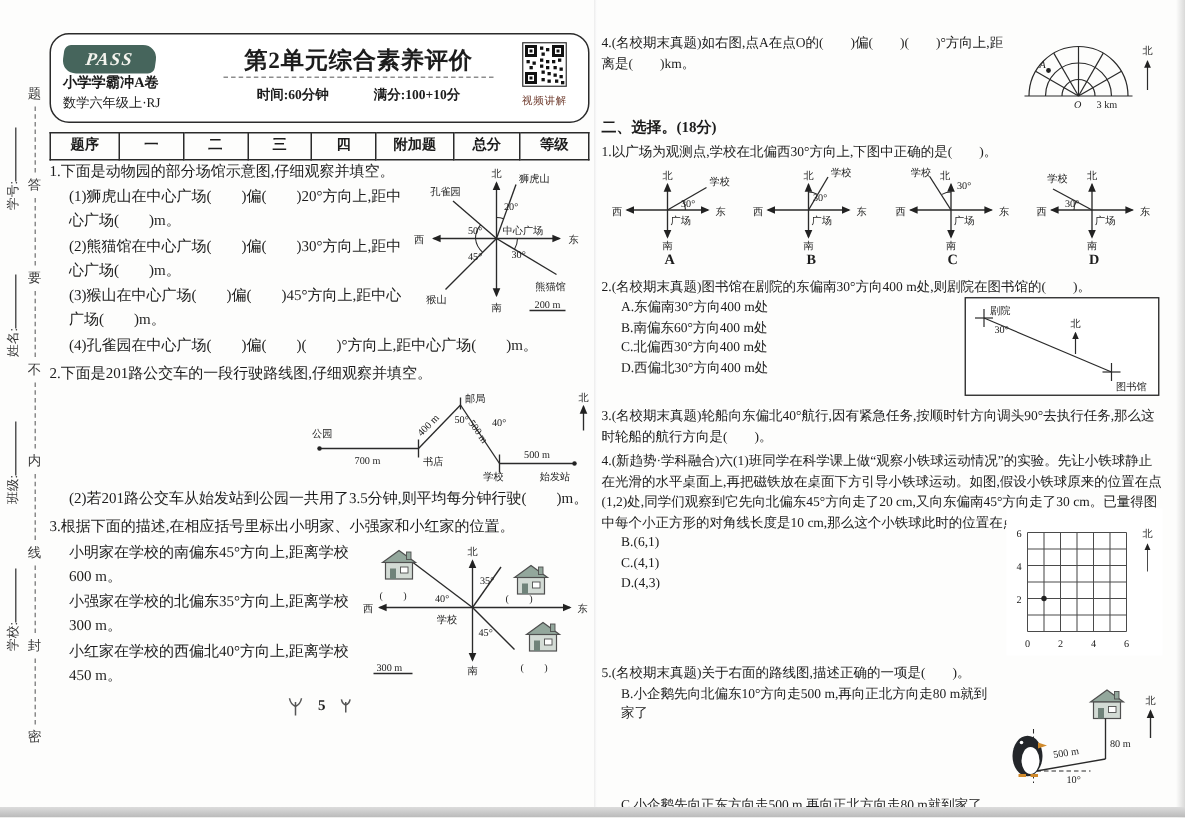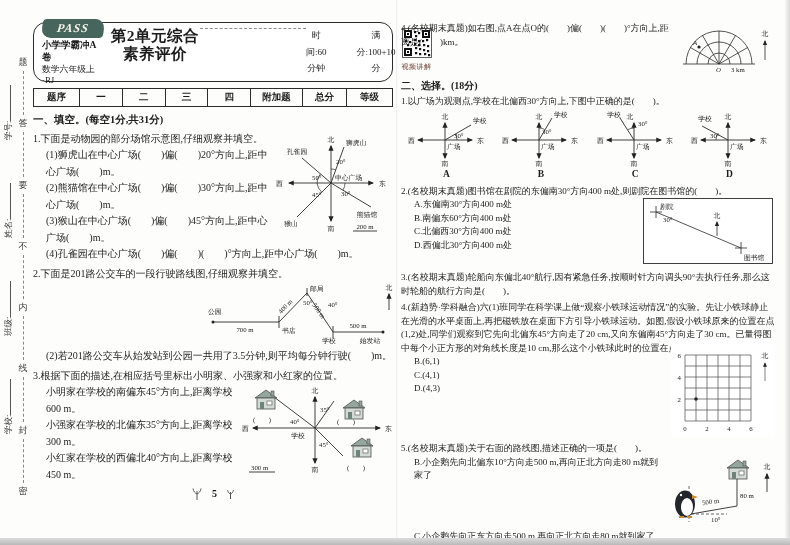--- a/index.html
+++ b/index.html
@@ -17,24 +17,24 @@
   
   .page{position:absolute;top:22px}
   .page-l{left:33px;width:360px;font-size:10px;line-height:16.5px}
   .page-r{left:401px;width:374px;font-size:9px;line-height:13.5px}
   
   .headbox{height:60px;border:1.6px solid #2b2b2b;border-radius:13px;display:flex;align-items:center;padding:3px 8px;gap:6px;background:#fff}
   .brand{width:94px;display:flex;flex-direction:column;justify-content:center;gap:1px}
   .pass-badge{width:62px;height:19px;background:#46655c;color:#f4f4ee;font-style:italic;font-weight:bold;font-size:12px;display:flex;align-items:center;justify-content:center;border-radius:4px 10px 4px 10px;transform:skewX(-8deg);letter-spacing:1px}
   .series{font-weight:bold;font-size:9.5px;line-height:12px}
   .edition{font-size:8.8px;line-height:11px}
-  .headmid{flex:1;text-align:center;display:flex;flex-direction:row;justify-content:center}
+  .headmid{flex:1;text-align:center;display:flex;flex-direction:column;justify-content:center}
   .h-title{font-size:15.5px;font-weight:bold;letter-spacing:.5px;line-height:18px}
   .title-dash{width:180px;margin:1px auto 3px;border-bottom:1.5px dashed #8d8d8d;height:1px}
-  .meta{display:flex;justify-content:center;gap:30px;font-size:9px;font-weight:normal}
+  .meta{display:flex;justify-content:center;gap:30px;font-size:9px;font-weight:bold}
   .qr-wrap{width:42px;display:flex;flex-direction:column;align-items:center;gap:1px}
   .qr-label{font-size:7px;font-weight:normal;color:#6e3a2c;letter-spacing:.5px}
   
   .stable{width:100%;border-collapse:collapse;margin-top:6px;table-layout:fixed}
   .stable td{border:1px solid #2b2b2b;height:18px;text-align:center;font-size:9.5px;font-weight:bold}
   
   .sec-title{font-weight:bold;font-size:10.5px;margin:5px 0 2px}
   .page-r .sec-title{font-size:10px;margin:3px 0 2px}
   .q{position:relative;margin-bottom:3px}
   .qitems{padding-left:13px}
@@ -175,21 +175,20 @@
         <td>二</td>
         <td>三</td>
         <td>四</td>
         <td>附加题</td>
         <td>总分</td>
         <td>等级</td>
       </tr>
     </tbody>
       </table>
 
-    <div class="sec-title">一、填空。(每空1分,共31分)</div>
 
     <div class="q">
       <svg class="fl-r dg" width="118" height="106">
         <g stroke="#2a2a2a" stroke-width="0.9" fill="none">
           <line x1="56" y1="52" x2="56" y2="15" marker-end="url(#arr)"></line>
           <line x1="56" y1="52" x2="56" y2="90" marker-end="url(#arr)"></line>
           <line x1="56" y1="52" x2="14" y2="52" marker-end="url(#arr)"></line>
           <line x1="56" y1="52" x2="98" y2="52" marker-end="url(#arr)"></line>
           <line x1="56" y1="52" x2="69" y2="16"></line>
           <line x1="56" y1="52" x2="27" y2="27"></line>

